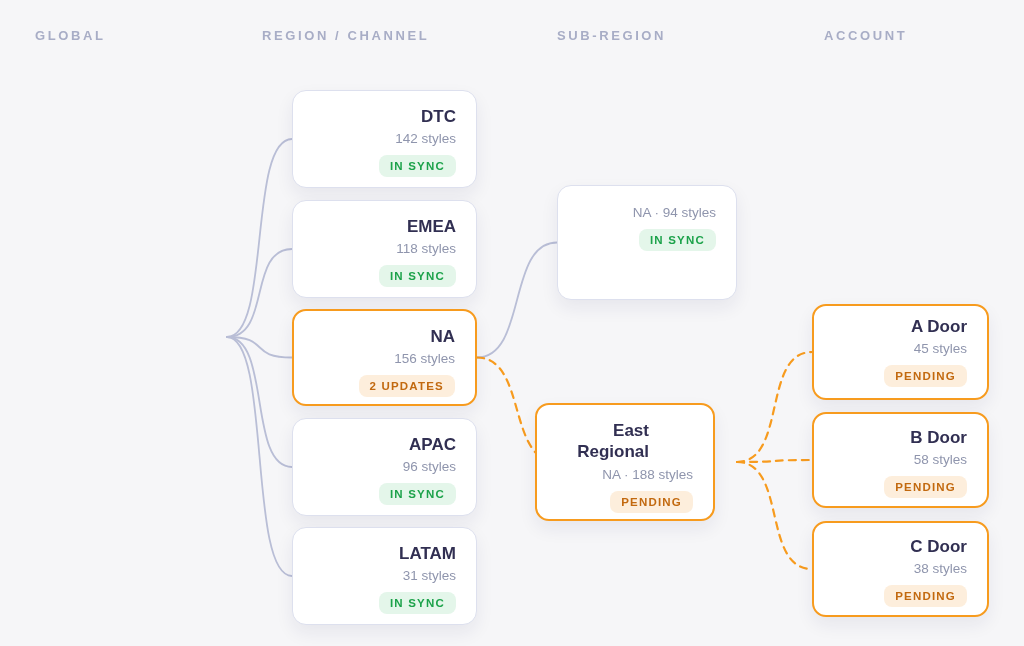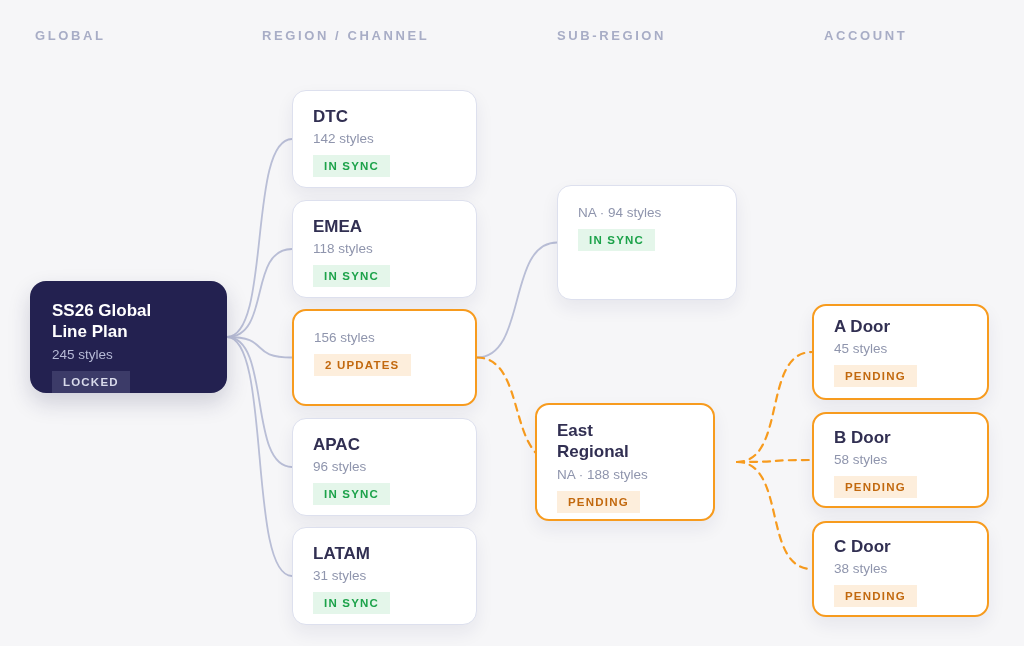--- a/index.html
+++ b/index.html
@@ -8,30 +8,30 @@
     font-family:"Liberation Sans",sans-serif;overflow:hidden;
   }
   .edge-layer{position:absolute;left:0;top:0;width:1024px;height:646px;}
   .col-header{
     position:absolute;top:28px;font-size:13px;font-weight:bold;
     letter-spacing:2.6px;color:#a8adc6;white-space:nowrap;
   }
   .card{
     position:absolute;background:#ffffff;border:1.5px solid #dde0ee;
     border-radius:14px;box-shadow:0 8px 18px rgba(35,33,80,0.07);
-    padding:15px 20px;box-sizing:border-box;
+    padding:15px 20px;box-sizing:border-box;text-align:right;
   }
   .card.alert{border:2px solid #f79b1e;}
   .card-title{
     font-size:17px;font-weight:bold;color:#312f52;line-height:1.25;
   }
   .card-title.narrow{max-width:92px;}
   .card-sub{font-size:13.5px;color:#8f95ad;margin-top:4px;}
   .badge{
-    display:inline-block;margin-top:9px;padding:5px 11px;border-radius:0;
+    display:inline-block;margin-top:9px;padding:5px 11px;border-radius:8px;
     font-size:11.5px;font-weight:bold;letter-spacing:1.2px;white-space:nowrap;
   }
   .badge-green{background:#e4f6ea;color:#1ca24a;}
   .badge-orange{background:#fdeedc;color:#c2690f;}
   .badge-navy{background:#3c3b68;color:#d9dbeb;}
   .global-card{
     background:#232150;border:none;border-radius:16px;padding:19px 22px;
     box-shadow:0 10px 22px rgba(35,33,80,0.18);
   }
   .global-card .card-title{color:#ffffff;max-width:120px;}
@@ -53,39 +53,35 @@
       <path d="M737,462 C787,462 762,352 812,352" fill="none" stroke-linecap="round" stroke="#f79b1e" stroke-width="2.2" stroke-dasharray="7 6"></path>
       <path d="M737,462 C787,462 762,460 812,460" fill="none" stroke-linecap="round" stroke="#f79b1e" stroke-width="2.2" stroke-dasharray="7 6"></path>
       <path d="M737,462 C787,462 762,569 812,569" fill="none" stroke-linecap="round" stroke="#f79b1e" stroke-width="2.2" stroke-dasharray="7 6"></path>
     </svg>
 
   <div class="col-header" style="left:35px">GLOBAL</div>
   <div class="col-header" style="left:262px">REGION / CHANNEL</div>
   <div class="col-header" style="left:557px">SUB-REGION</div>
   <div class="col-header" style="left:824px">ACCOUNT</div>
 
-  <div class="card global-card" style="left:30px;top:281px;width:197px;height:112px">
-    <div class="card-title">SS26 Global Line Plan</div>
-    <div class="card-sub">245 styles</div>
-    <span class="badge badge-navy">LOCKED</span>
-  </div>
 
   <div class="card" style="left:292px;top:90px;width:185px;height:98px">
     <div class="card-title">DTC</div>
     <div class="card-sub">142 styles</div>
     <span class="badge badge-green">IN SYNC</span>
   </div>
 
   <div class="card" style="left:292px;top:200px;width:185px;height:98px">
     <div class="card-title">EMEA</div>
     <div class="card-sub">118 styles</div>
     <span class="badge badge-green">IN SYNC</span>
   </div>
 
   <div class="card alert" style="left:292px;top:309px;width:185px;height:97px">
+    <div class="card-title">NA</div>
     <div class="card-sub">156 styles</div>
     <span class="badge badge-orange">2 UPDATES</span>
   </div>
 
   <div class="card" style="left:292px;top:418px;width:185px;height:98px">
     <div class="card-title">APAC</div>
     <div class="card-sub">96 styles</div>
     <span class="badge badge-green">IN SYNC</span>
   </div>
 

